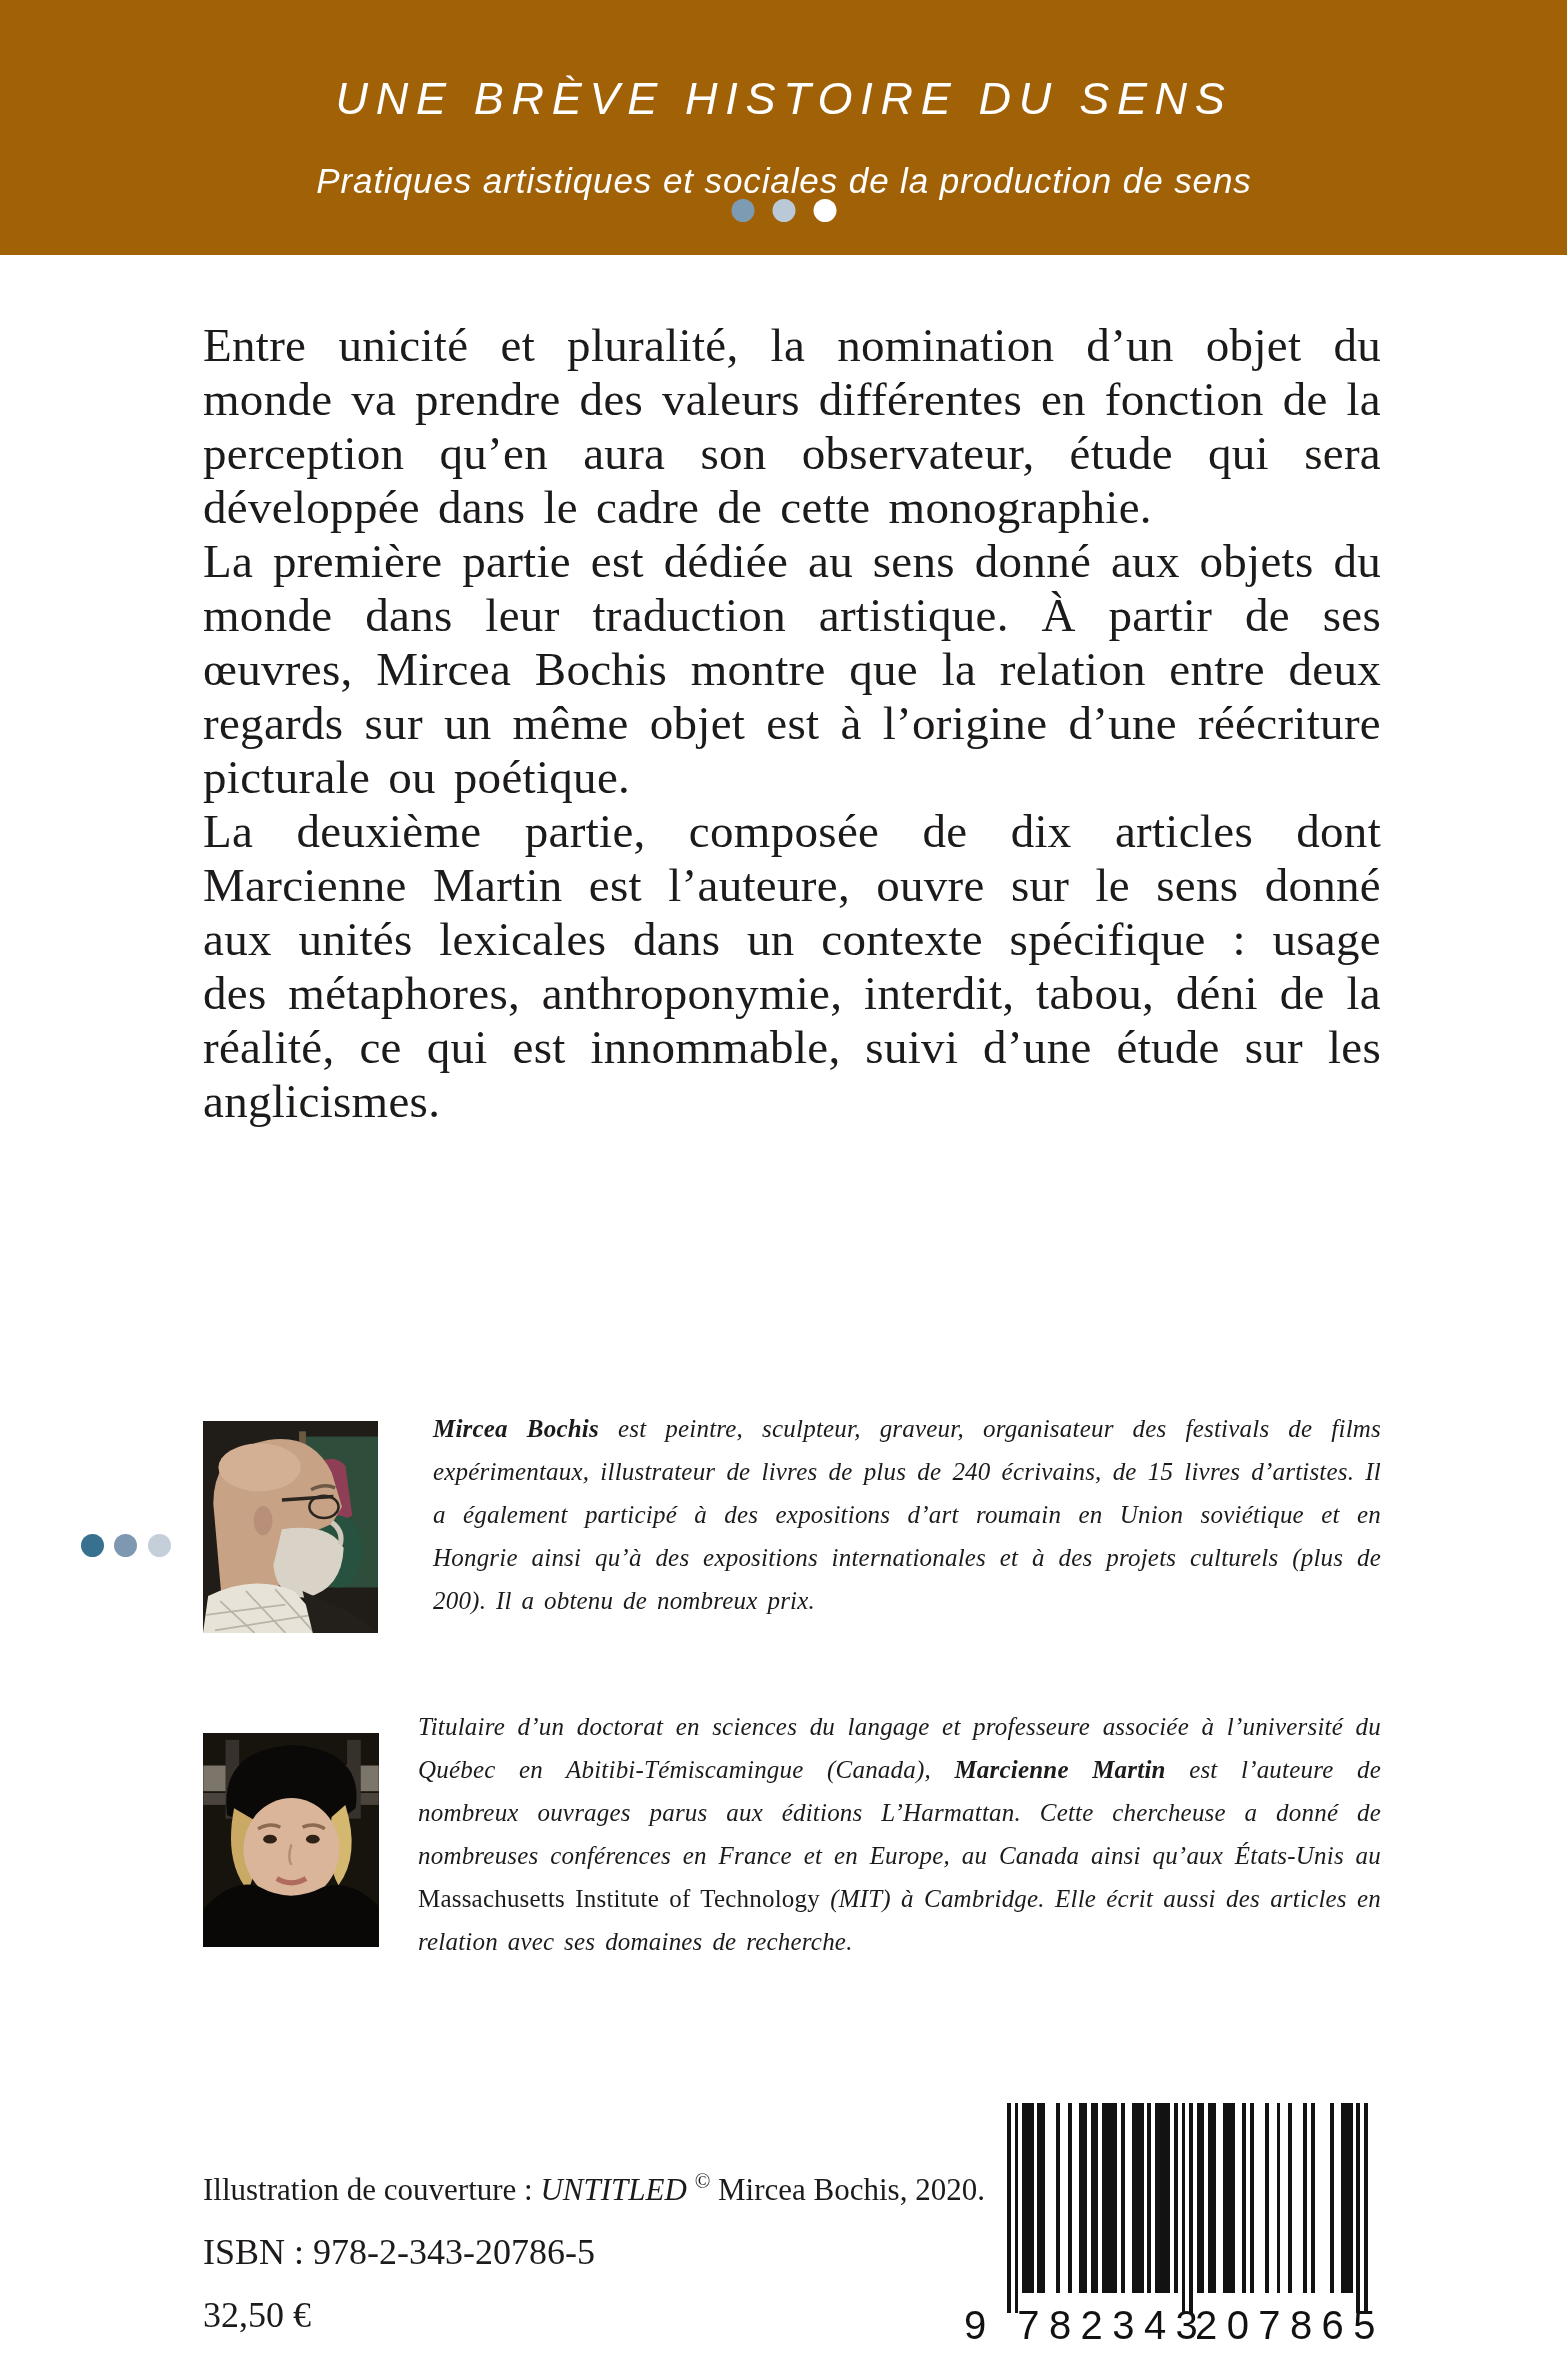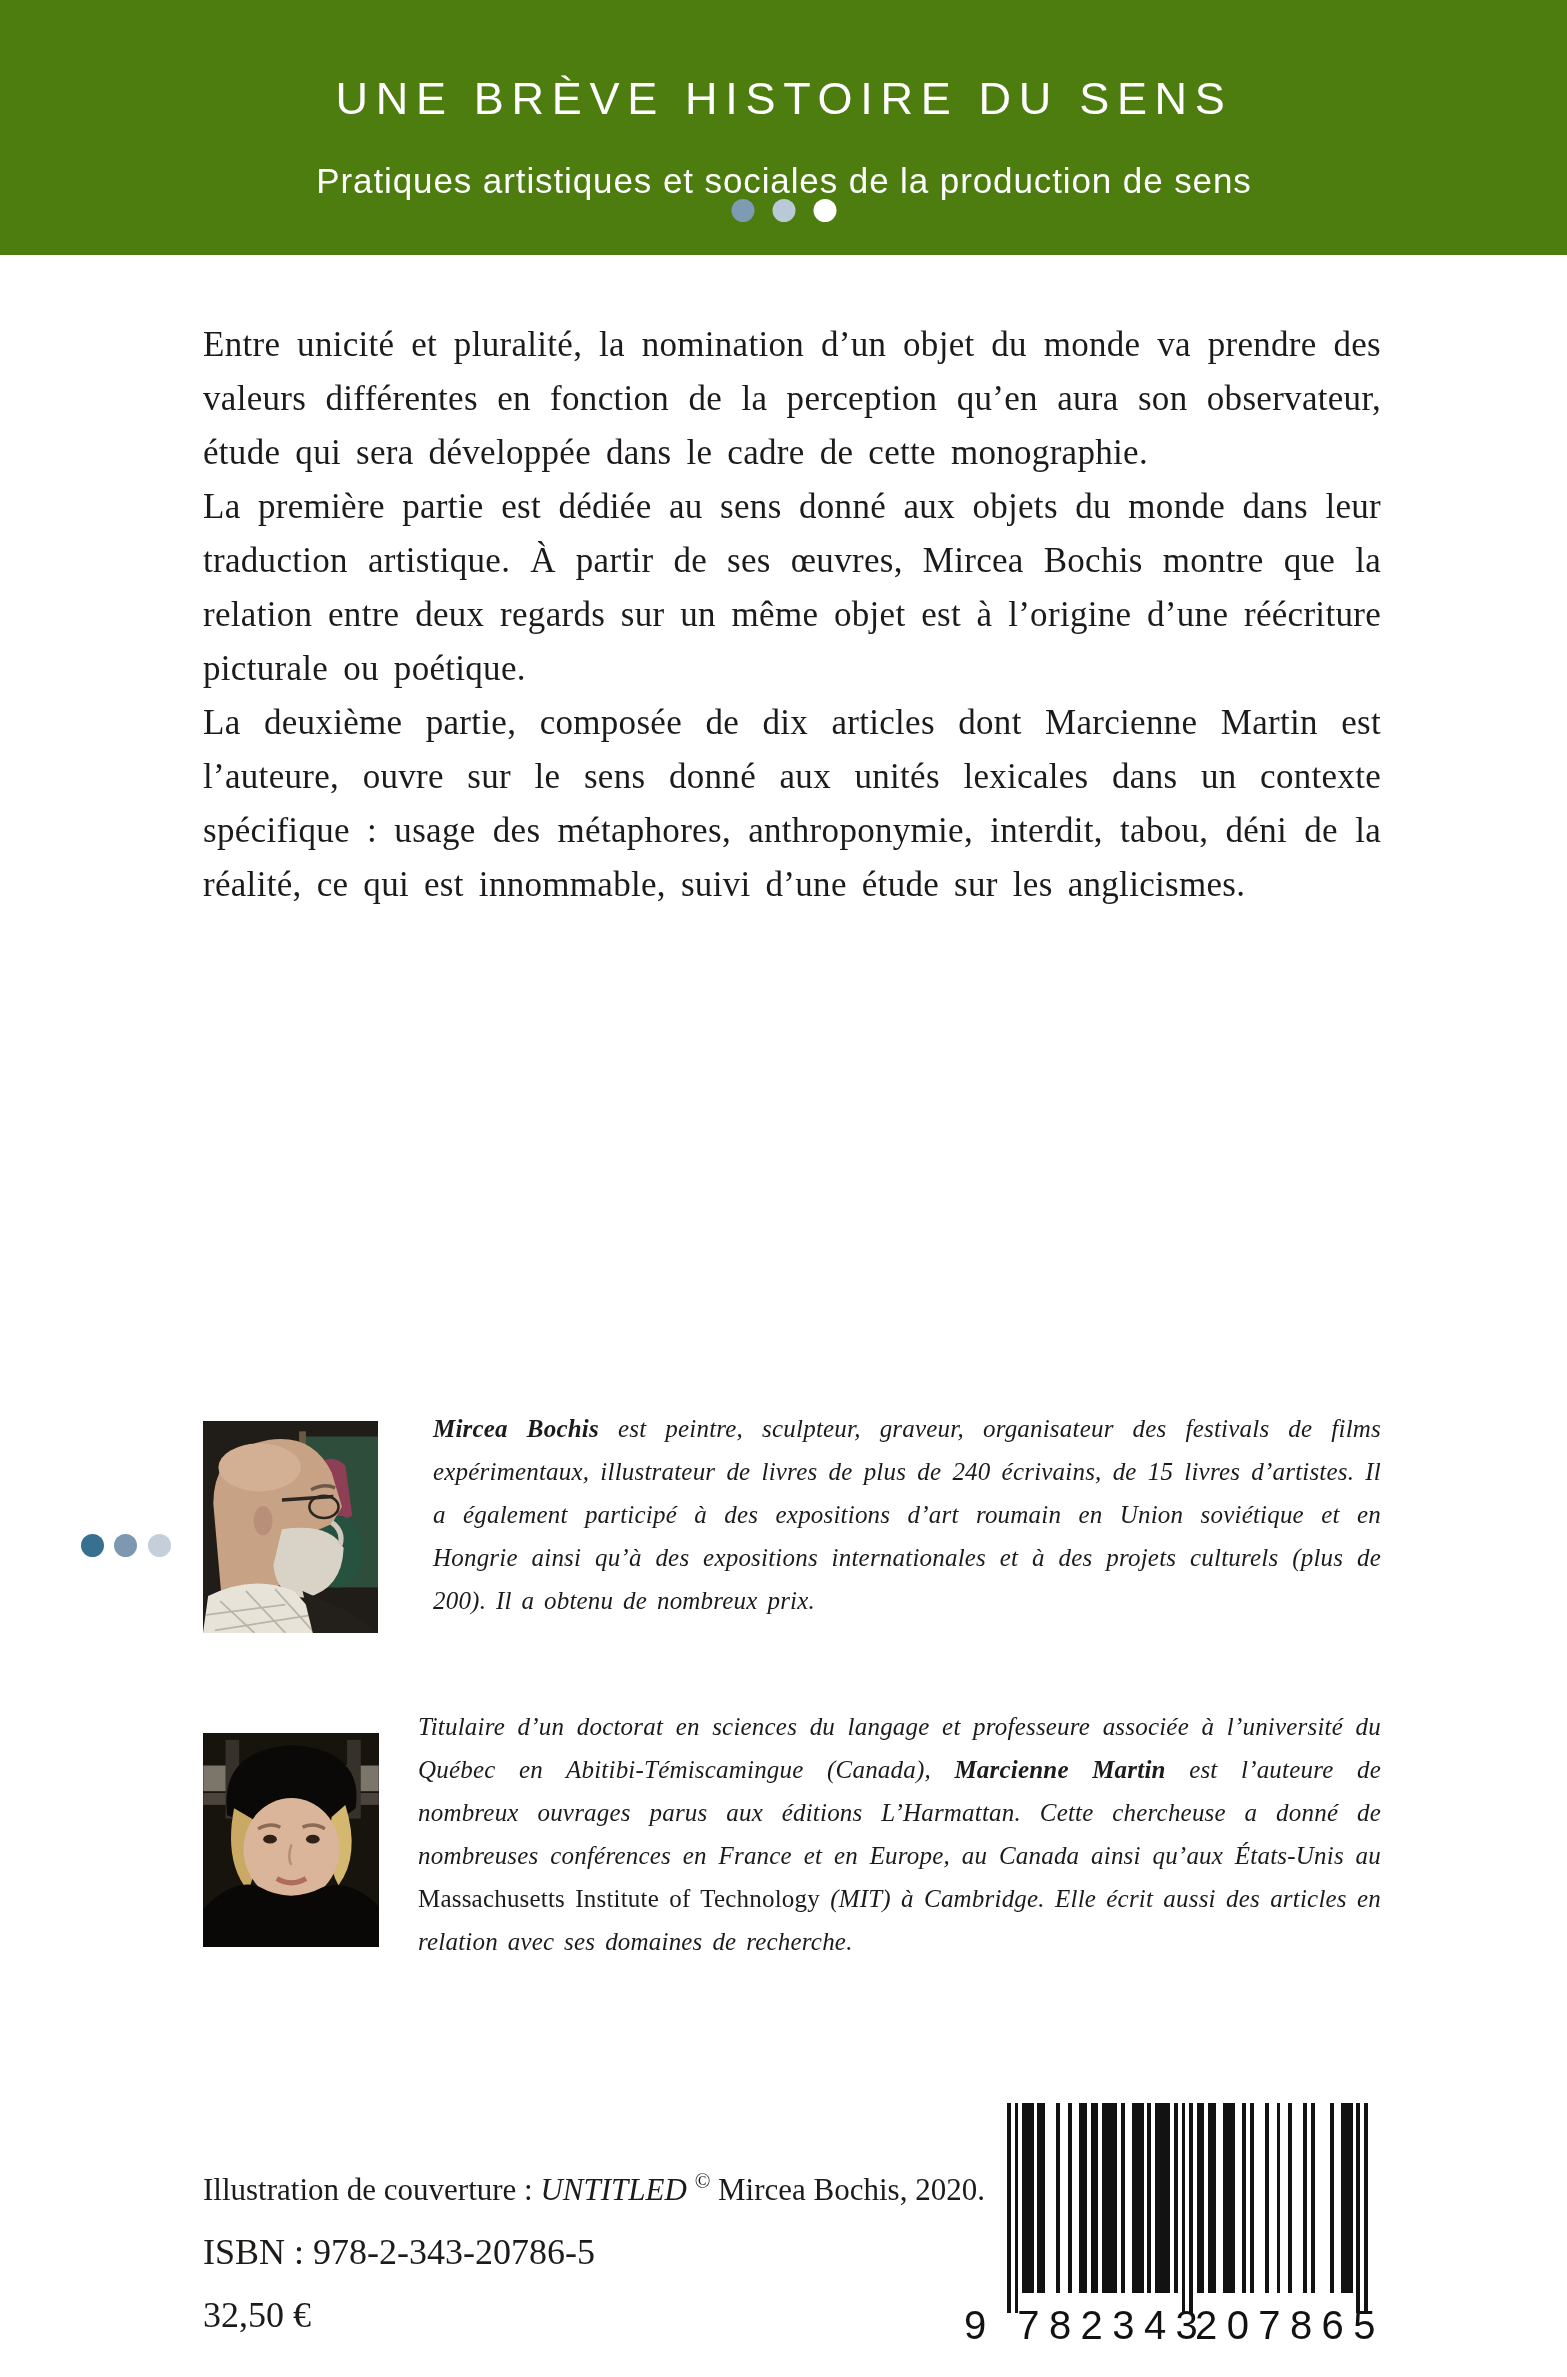--- a/index.html
+++ b/index.html
@@ -21,21 +21,21 @@
     position:absolute;left:0;top:160px;width:100%;text-align:center;color:#ffffff;
     font-family:"Liberation Sans", sans-serif;font-size:35px;font-weight:400;
     letter-spacing:0.9px;line-height:41px;white-space:nowrap;
   }
   .header-dots{position:absolute;left:50%;transform:translateX(-50%);top:199px;display:flex;gap:18px;}
   .dot{width:23px;height:23px;border-radius:50%;display:inline-block;}
 
   
   .body-text{
     position:absolute;left:203px;top:318px;width:1178px;
-    font-size:35px;line-height:54px;text-align:justify;
+    font-size:47px;line-height:54px;text-align:justify;
     letter-spacing:0.3px;word-spacing:6px;
   }
   .body-text p{margin:0;padding:0;}
 
   
   .left-dots{position:absolute;left:81px;top:1534px;display:flex;gap:10.3px;}
 
   
   .bio{
     position:absolute;left:203px;width:1178px;
@@ -69,21 +69,21 @@
   }
   .bc-lead{left:-43px;}
   .bc-g1{left:10.3px;width:161px;text-align:center;letter-spacing:9.4px;}
   .bc-g2{left:188px;width:161px;text-align:center;letter-spacing:9.4px;}
 </style>
 </head>
 <body>
 
 <div class="page">
 
-  <header class="band" style="background-color: #4d7c0f;">
+  <header class="band" style="background-color: #a16207; font-style: italic;">
     <div class="title">UNE BRÈVE HISTOIRE DU SENS</div>
     <div class="subtitle">Pratiques artistiques et sociales de la production de sens</div>
     <div class="header-dots">
       <span class="dot" style="background-color: rgb(125, 155, 179);"></span>
       <span class="dot" style="background-color: rgb(186, 201, 215);"></span>
       <span class="dot" style="background-color: rgb(255, 255, 255);"></span>
     </div>
   </header>
 
   <main class="body-text">

